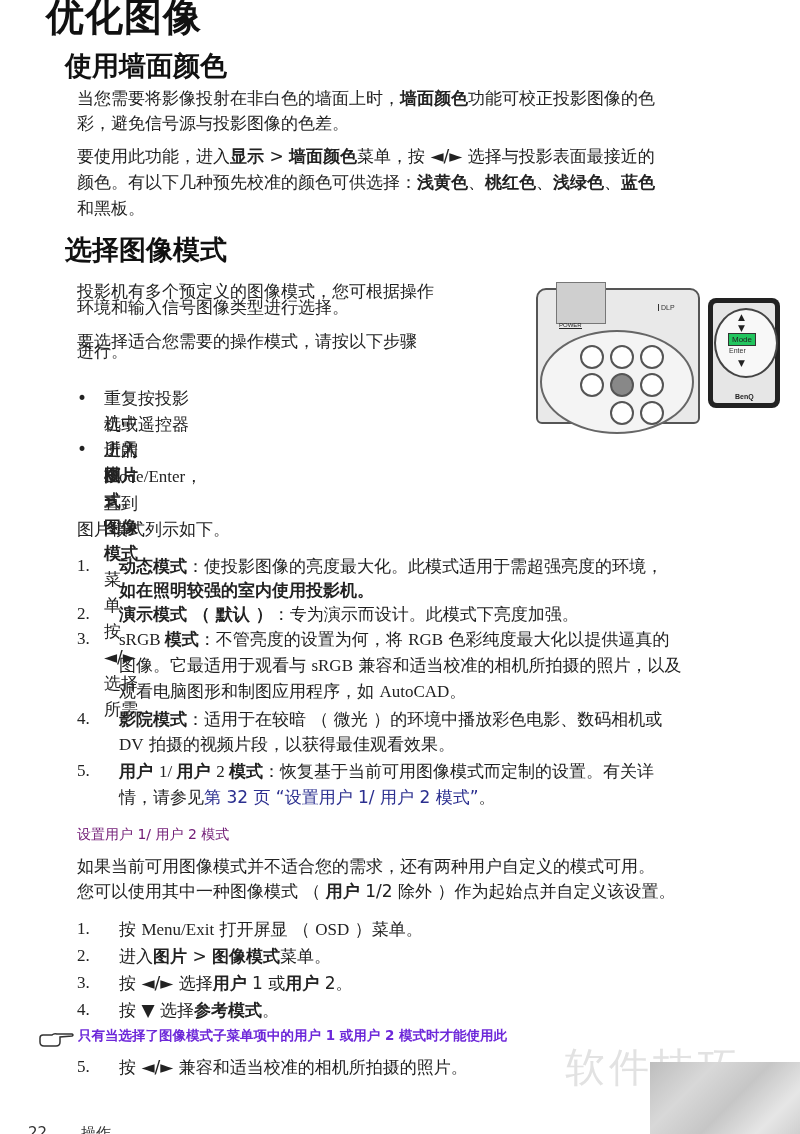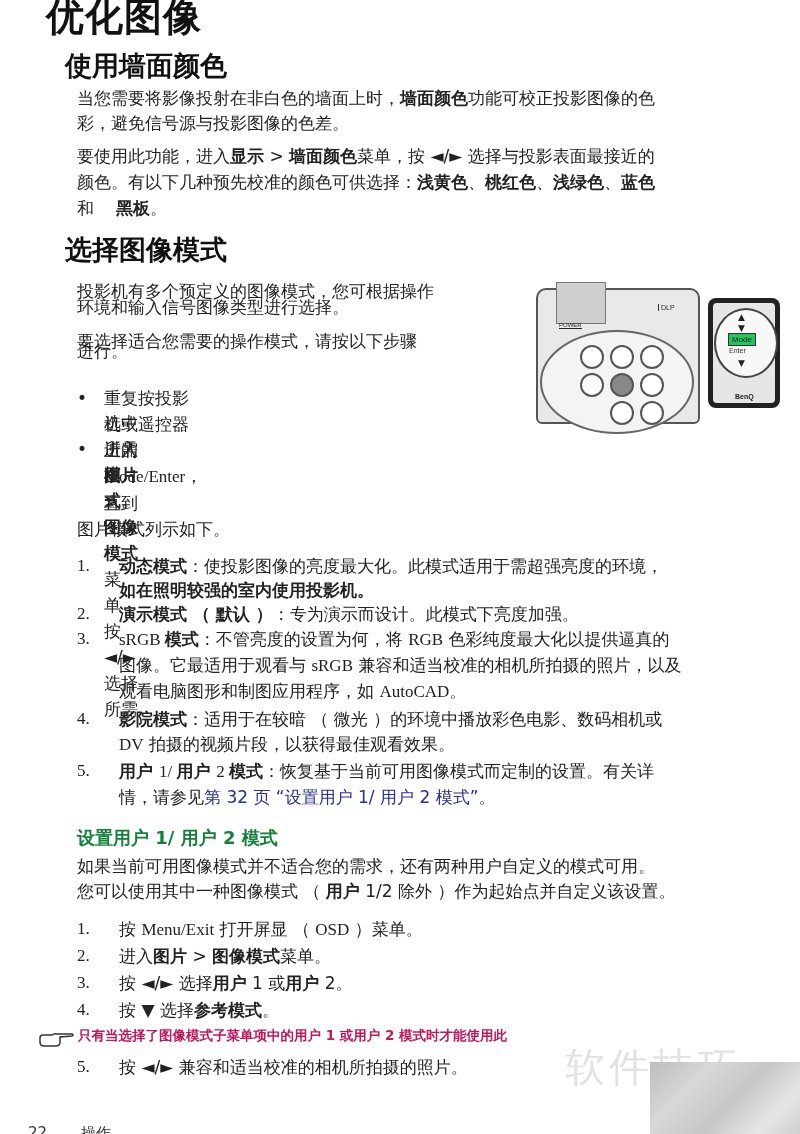--- a/index.html
+++ b/index.html
@@ -12,22 +12,22 @@
   .h1 { left:46px; top:-8px; font-size:38px; font-weight:bold; letter-spacing:1px; color:#111; }
   .h2 { font-size:27px; font-weight:bold; color:#111; left:65px; }
   .p { left:77px; font-size:17px; line-height:27px; color:#222; }
   .bullet-row { position:absolute; left:77px; font-size:17px; line-height:26px; color:#222; }
   .bullet-row .mark { position:absolute; left:0; top:0; width:20px; }
   .bullet-row .txt { position:absolute; left:27px; top:0; }
   .num-row { position:absolute; left:77px; font-size:17px; line-height:26px; color:#222; }
   .num-row .mark { position:absolute; left:0; top:0; width:36px; font-family:"Liberation Serif","DejaVu Serif",serif; font-size:17px; }
   .num-row .txt { position:absolute; left:42px; top:0; white-space:nowrap; }
   .link { color:#2b2f8f; }
-  .h3 { left:77px; font-size:18px; font-weight:bold; color:#15803d; }
-  .note { left:78px; top:1027px; font-size:13.5px; font-weight:bold; color:#be185d; white-space:nowrap; width:480px; overflow:hidden; }
+  .h3 { left:77px; font-size:14px; font-weight:normal; color:#701a75; }
+  .note { left:78px; top:1027px; font-size:13.5px; font-weight:bold; color:#6d28d9; white-space:nowrap; width:480px; overflow:hidden; }
   .watermark { left:565px; top:1040px; font-size:40px; color:#e2e2e2; letter-spacing:4px; }
   .blur-box { left:650px; top:1062px; width:150px; height:72px;
     background:linear-gradient(135deg,#bdbdbd 0%,#d8d8d8 30%,#c6c6c6 55%,#e6e6e6 80%,#cfcfcf 100%); }
   .footer { left:28px; top:1124px; font-size:15px; color:#333; }
   .footer .sec { margin-left:34px; }
   
   .proj { left:536px; top:288px; width:160px; height:132px; border:2px solid #555; border-radius:10px 10px 6px 6px; background:#e9e9e9; }
   .proj-top { left:556px; top:282px; width:48px; height:40px; background:#cfcfcf; border:1px solid #777; }
   .proj-oval { left:540px; top:330px; width:150px; height:100px; border-radius:50%; border:2px solid #666; background:#f4f4f4; }
   .btn { position:absolute; width:20px; height:20px; border-radius:50%; border:2px solid #555; background:#fff; }
@@ -45,21 +45,21 @@
 </head>
 <body>
 
 <div class="abs h1">优化图像</div>
 
 <div class="abs h2" style="top:48px;">使用墙面颜色</div>
 <div class="abs p" style="top:85px;"><span>当您需要将影像投射在非白色的墙面上时，</span><span style="font-weight: bold;">墙面颜色</span><span>功能可校正投影图像的色</span></div>
 <div class="abs p" style="top:110px;">彩，避免信号源与投影图像的色差。</div>
 <div class="abs p" style="top:143px;"><span>要使用此功能，进入</span><span style="font-weight: bold;">显示</span><span> &gt; </span><span style="font-weight: bold;">墙面颜色</span><span>菜单，按 ◄/► 选择与投影表面最接近的</span></div>
 <div class="abs p" style="top:169px;"><span>颜色。有以下几种预先校准的颜色可供选择：</span><span style="font-weight: bold;">浅黄色</span><span>、</span><span style="font-weight: bold;">桃红色</span><span>、</span><span style="font-weight: bold;">浅绿色</span><span>、</span><span style="font-weight: bold;">蓝色</span></div>
-<div class="abs p" style="top:195px;"><span>和</span><span style="font-weight: bold; margin-left: 22px;">黑板</span><span>。</span></div>
+<div class="abs p" style="top:195px;"><span>和</span><span style="font-weight: normal;">黑板</span><span>。</span></div>
 
 <div class="abs h2" style="top:232px;">选择图像模式</div>
 <div class="abs p" style="top:269px;margin-top:9px;">投影机有多个预定义的图像模式，您可根据操作</div>
 <div class="abs p" style="top:294px;">环境和输入信号图像类型进行选择。</div>
 <div class="abs p" style="top:328px;">要选择适合您需要的操作模式，请按以下步骤</div>
 <div class="abs p" style="top:338px;">进行。</div>
 
 <div class="bullet-row" style="top:385px;">
   <span class="mark">•</span>
   <span class="txt"><span>重复按投影机或遥控器上的 </span><span style="font-family: &quot;Liberation Serif&quot;, &quot;DejaVu Serif&quot;, serif;">Mode/Enter</span><span>，直到</span></span>

